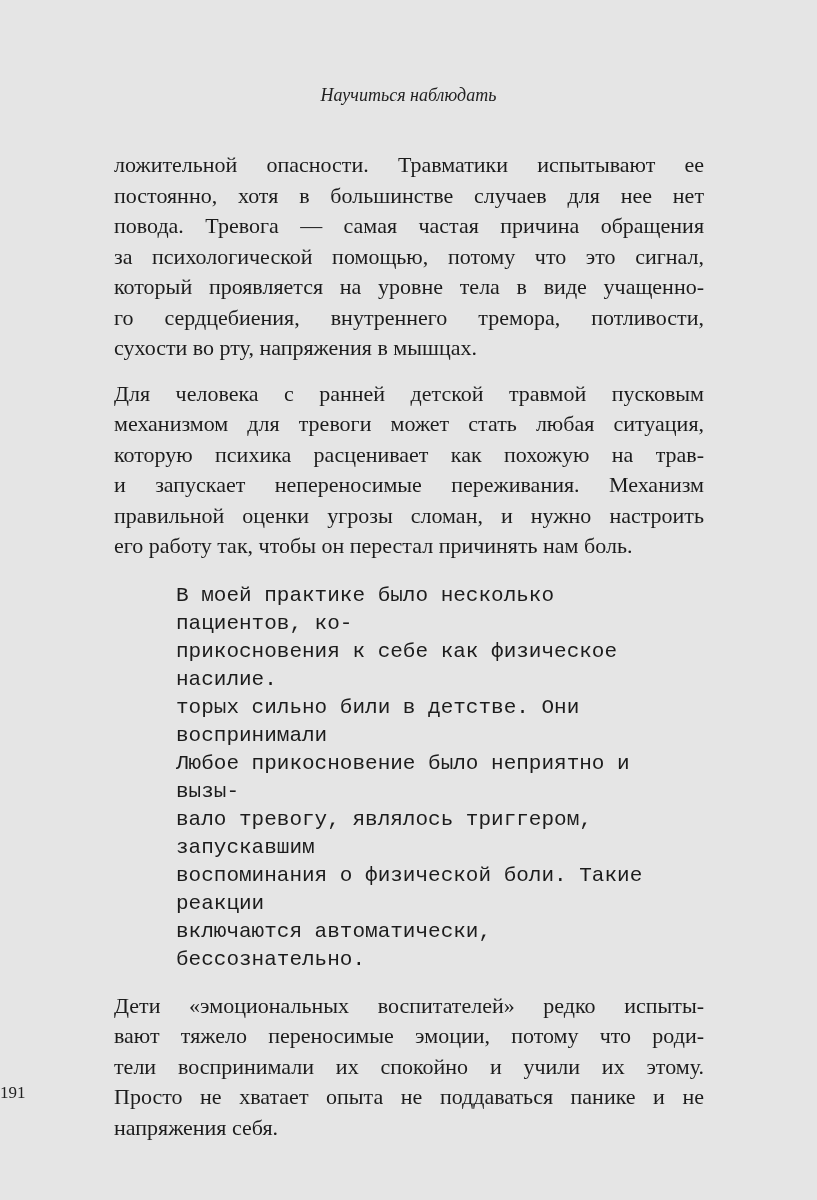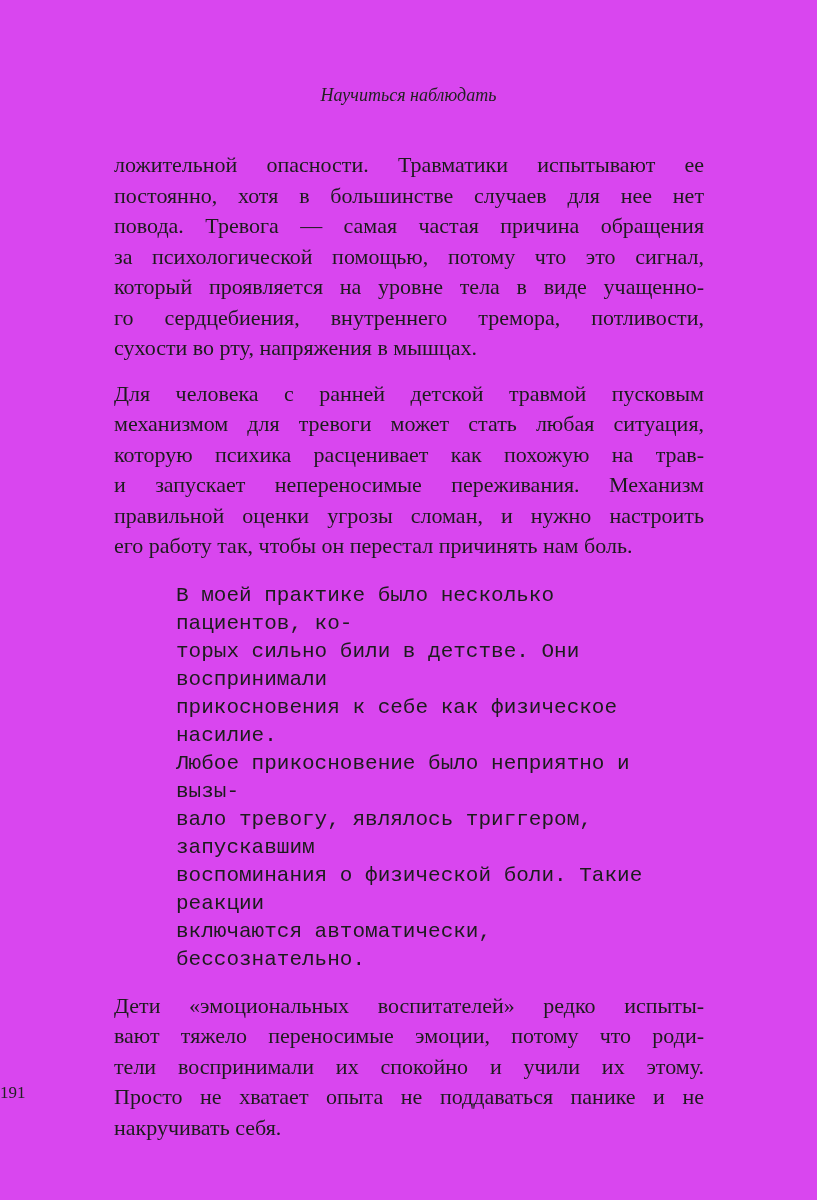--- a/index.html
+++ b/index.html
@@ -4,21 +4,21 @@
 <style>
   html, body {
     margin: 0;
     padding: 0;
     background: #ffffff;
   }
   .book-page {
     position: relative;
     width: 817px;
     height: 1200px;
-    background: #d946ef;
+    background: #e5e5e5;
     color: #1c1c1c;
     font-family: "Liberation Serif", serif;
     overflow: hidden;
     box-sizing: border-box;
   }
   .running-title {
     padding-top: 84px;
     text-align: center;
     font-style: italic;
     font-size: 18px;
@@ -79,30 +79,30 @@
       <div class="paragraph">
         <div class="line">Для человека с ранней детской травмой пусковым</div>
         <div class="line">механизмом для тревоги может стать любая ситуация,</div>
         <div class="line">которую психика расценивает как похожую на трав-</div>
         <div class="line">и запускает непереносимые переживания. Механизм</div>
         <div class="line">правильной оценки угрозы сломан, и нужно настроить</div>
         <div class="line last">его работу так, чтобы он перестал причинять нам боль.</div>
       </div>
       <div class="quote">
         <div class="line">В моей практике было несколько пациентов, ко-</div>
+        <div class="line">прикосновения к себе как физическое насилие.</div>
         <div class="line">торых сильно били в детстве. Они воспринимали</div>
-        <div class="line">прикосновения к себе как физическое насилие.</div>
         <div class="line">Любое прикосновение было неприятно и вызы-</div>
         <div class="line">вало тревогу, являлось триггером, запускавшим</div>
         <div class="line">воспоминания о физической боли. Такие реакции</div>
         <div class="line last">включаются автоматически, бессознательно.</div>
       </div>
       <div class="paragraph">
         <div class="line">Дети «эмоциональных воспитателей» редко испыты-</div>
         <div class="line">вают тяжело переносимые эмоции, потому что роди-</div>
         <div class="line">тели воспринимали их спокойно и учили их этому.</div>
         <div class="line">Просто не хватает опыта не поддаваться панике и не</div>
-        <div class="line last">накручивать себя.</div>
+        <div class="line last">напряжения себя.</div>
       </div>
     </div>
 
   <div class="page-number">191</div>
 </div>
 
 </body></html>

